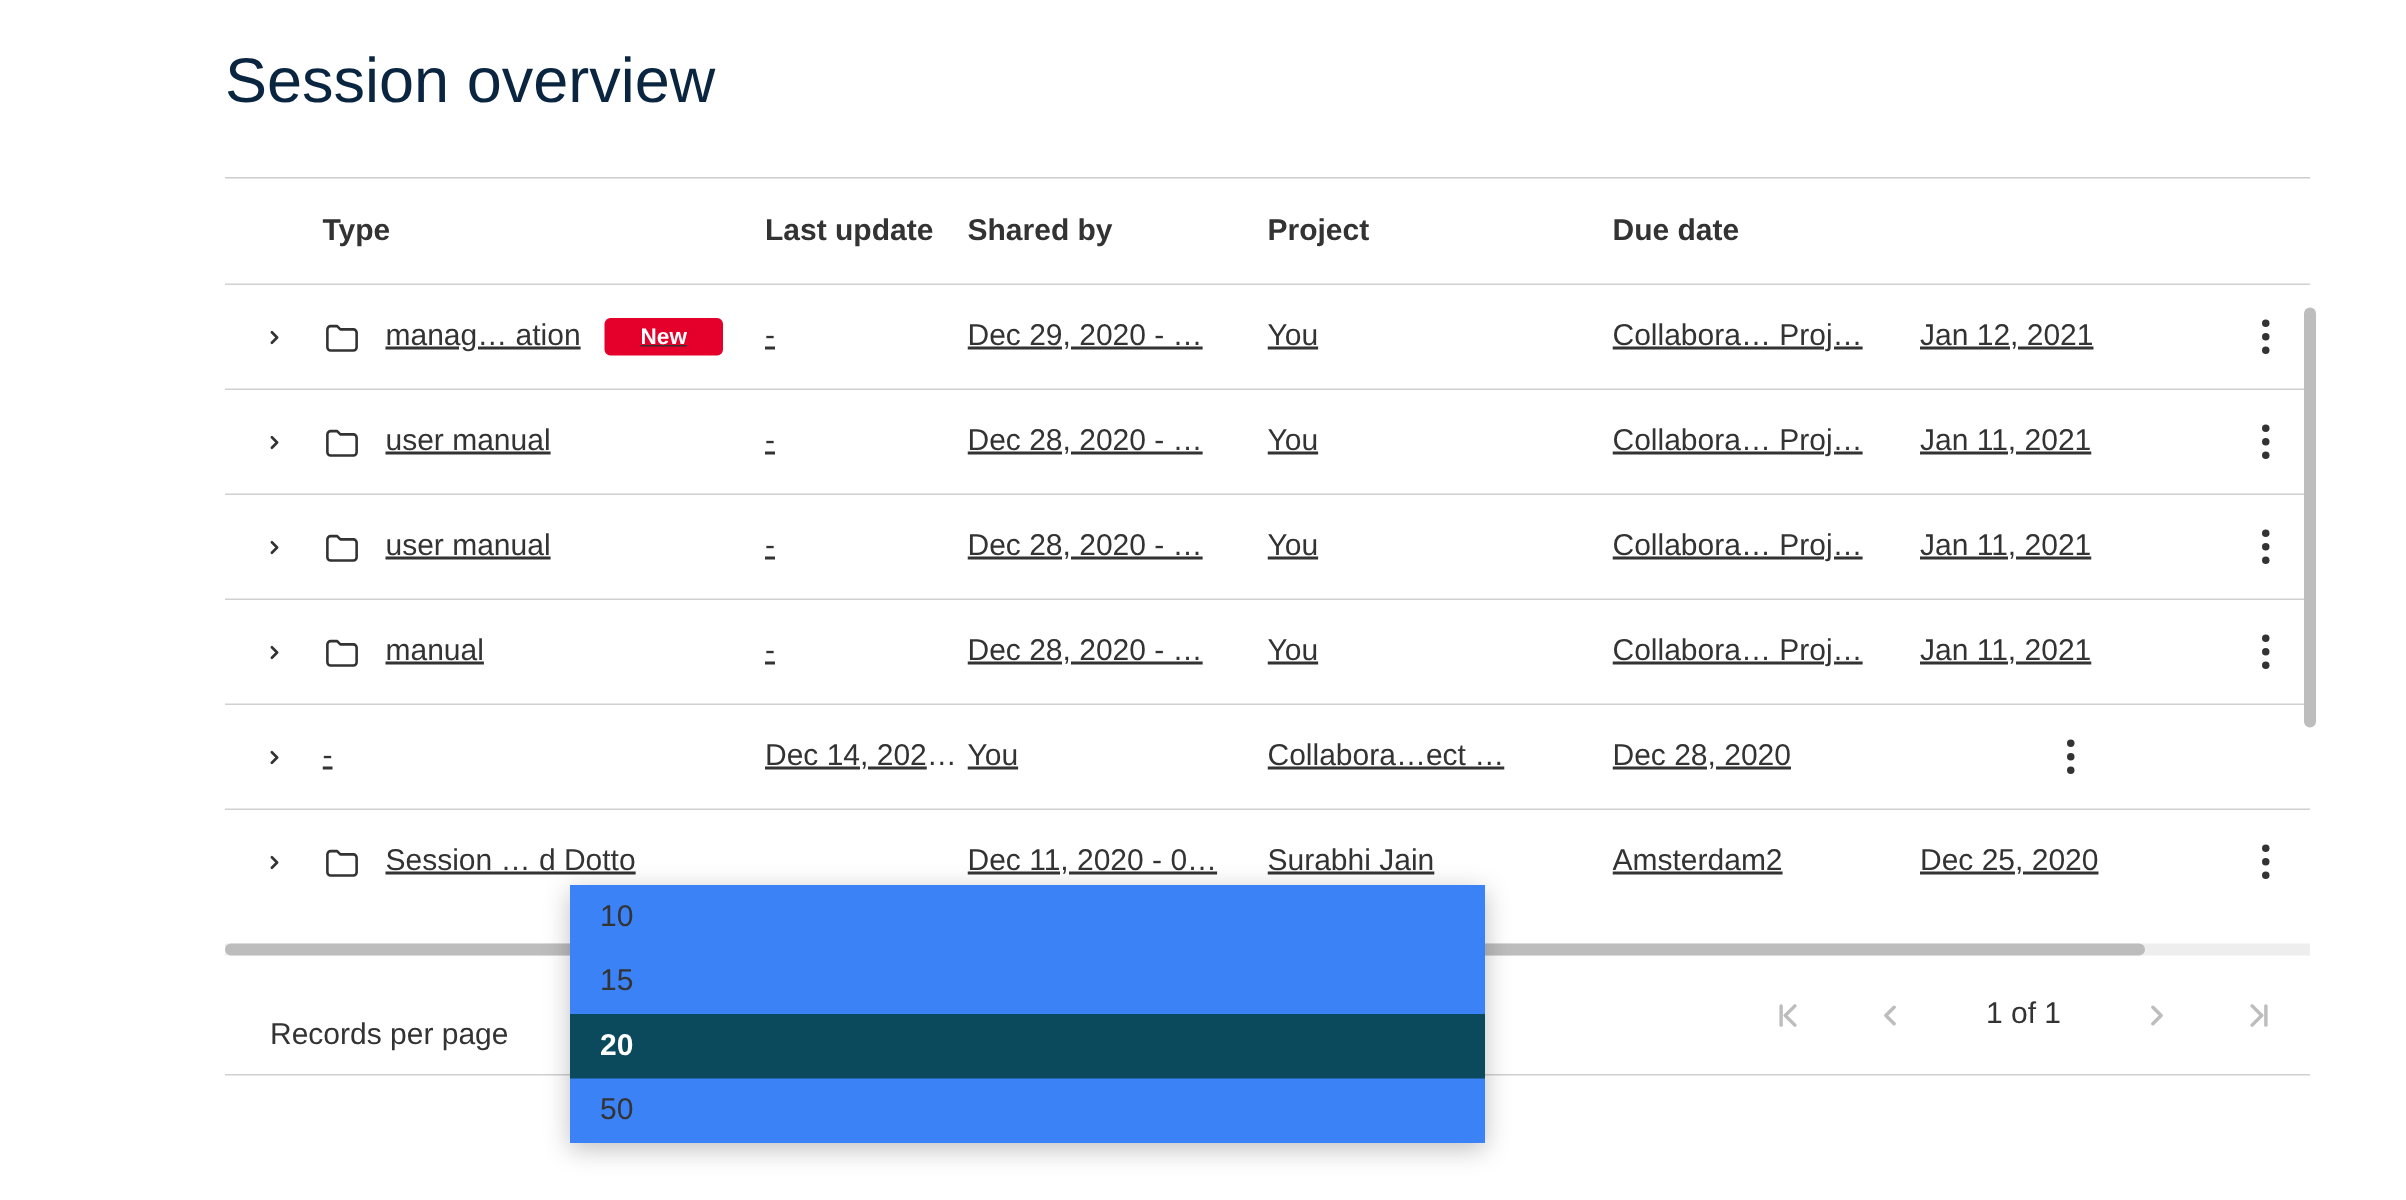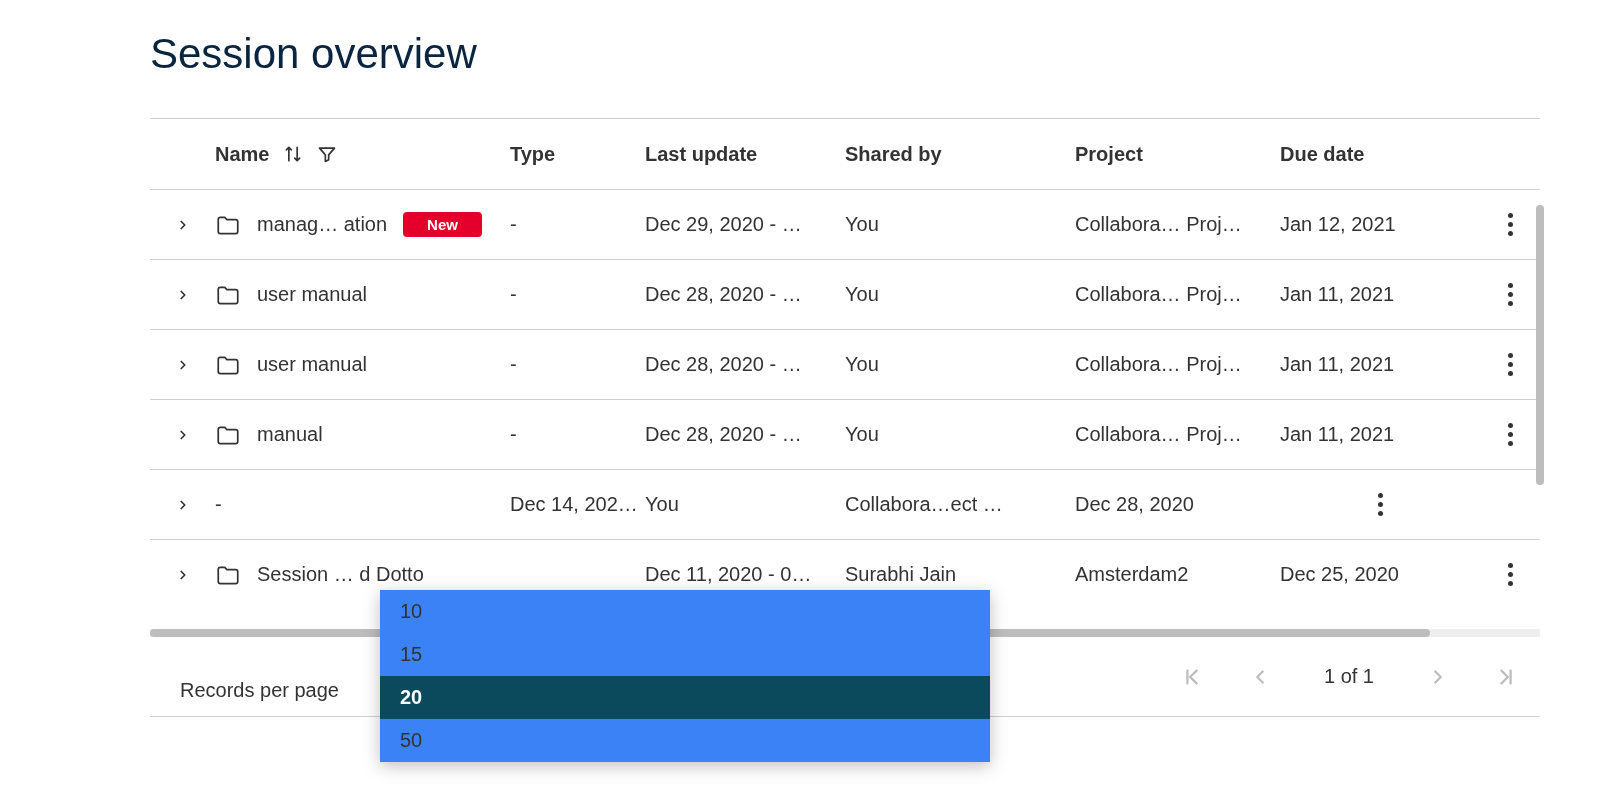--- a/index.html
+++ b/index.html
@@ -46,20 +46,21 @@
   display: inline-flex;
   align-items: center;
   justify-content: center;
 }
 .trow {
   display: grid;
   grid-template-columns: 65px 295px 135px 200px 230px 205px 200px 60px;
   align-items: center;
   height: 70px;
   border-top: 1px solid #d0d0d0;
+  text-decoration: underline;
 }
 .expand-cell {
   display: flex;
   justify-content: center;
   align-items: center;
 }
 .chevron-right {
   width: 14px;
   height: 14px;
   cursor: pointer;
@@ -191,34 +192,20 @@
 </style>
 </head>
 <body>
 
 <div class="page">
   <h1 class="page-title">Session overview</h1>
 
   <div class="table-wrap">
     <div class="thead">
       <div></div>
-      <div class="th">
-        <span>Name</span>
-        <span class="sort-icon">
-          <svg width="20" height="20" viewBox="0 0 24 24" fill="none" stroke="#333" stroke-width="2" stroke-linecap="round" stroke-linejoin="round">
-            <path d="M7 4v16M7 4l-3 3M7 4l3 3"></path>
-            <path d="M17 20V4M17 20l3-3M17 20l-3-3"></path>
-          </svg>
-        </span>
-        <span class="filter-icon">
-          <svg width="20" height="20" viewBox="0 0 24 24" fill="none" stroke="#333" stroke-width="2" stroke-linecap="round" stroke-linejoin="round">
-            <path d="M3 5h18l-7 8v6l-4 2v-8L3 5z"></path>
-          </svg>
-        </span>
-      </div>
       <div class="th">
           <span>Type</span>
         </div>
       <div class="th">
           <span>Last update</span>
         </div>
       <div class="th">
           <span>Shared by</span>
         </div>
       <div class="th">

